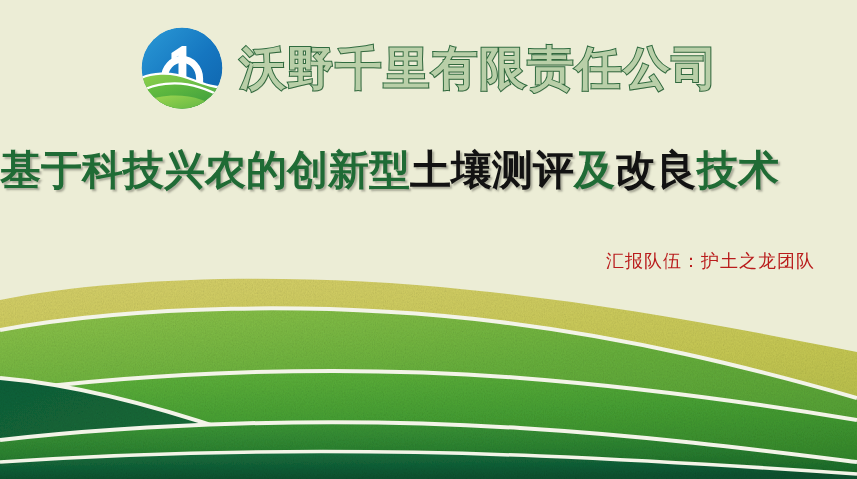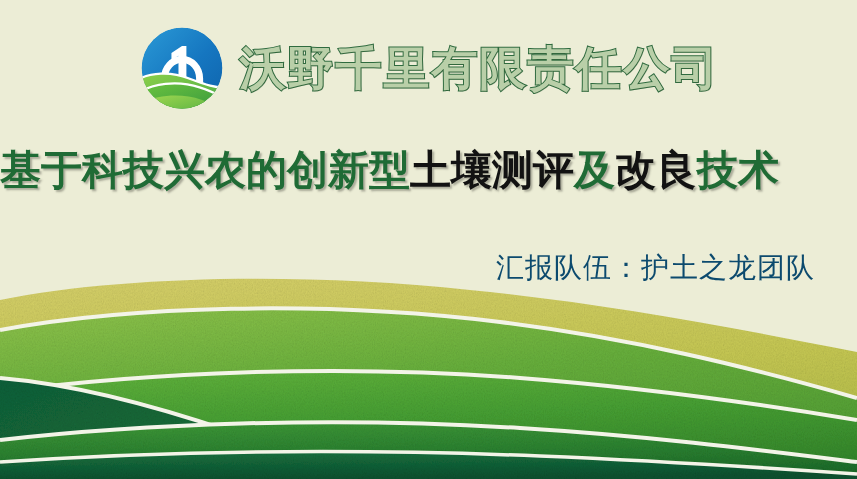--- a/index.html
+++ b/index.html
@@ -77,22 +77,22 @@
   .seg-green { color: #1f6b35; }
   .seg-dark  { color: #121212; }
 
   
   .presenter {
     position: absolute;
     right: 42px;
     top: 248px;
     z-index: 3;
     text-align: center;
-    color: #0c4a6e;
-    font-size: 28px;
+    color: #b91c1c;
+    font-size: 18px;
     line-height: 1.45;
     letter-spacing: 1px;
     font-weight: 500;
   }
   .presenter .date { letter-spacing: 0.5px; }
 </style>
 </head>
 <body>
 
 <div id="slide">

